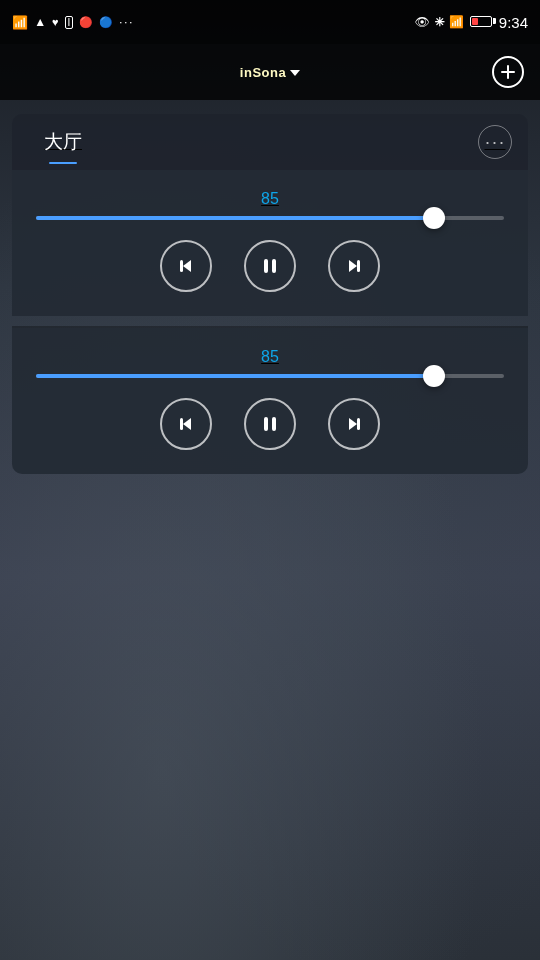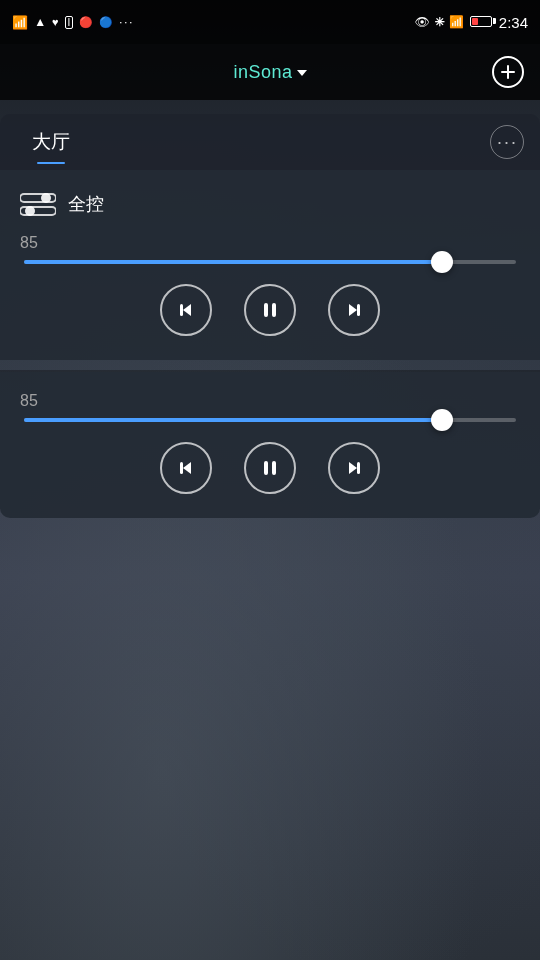--- a/index.html
+++ b/index.html
@@ -98,23 +98,23 @@
       justify-content: center;
     }
 
     .app-title-wrap {
       display: flex;
       align-items: center;
       gap: 4px;
     }
 
     .app-title {
-      color: #5eead4;
-      font-size: 18px;
-      font-weight: 400;
+      color: #fef9c3;
+      font-size: 13px;
+      font-weight: 700;
       letter-spacing: 0.5px;
     }
 
     .chevron-down {
       width: 0;
       height: 0;
       border-left: 5px solid transparent;
       border-right: 5px solid transparent;
       border-top: 6px solid white;
       margin-top: 2px;
@@ -133,21 +133,22 @@
       cursor: pointer;
       color: white;
       font-size: 20px;
       font-weight: 300;
     }
 
     
     .main-content {
       position: relative;
       z-index: 5;
-      padding: 14px 0;
+      padding: 14px 12px;
+      text-decoration: underline;
     }
 
     
     .tab-bar {
       background: rgba(30,35,45,0.92);
       border-radius: 10px 10px 0 0;
       display: flex;
       align-items: center;
       padding: 0 16px;
       height: 56px;
@@ -230,22 +231,22 @@
       font-size: 18px;
       font-weight: 400;
     }
 
     
     .slider-section {
       margin-bottom: 20px;
     }
 
     .slider-value {
-      text-align: left;
-      color: #a3a3a3;
+      text-align: center;
+      color: #0ea5e9;
       font-size: 16px;
       margin-bottom: 8px;
     }
 
     .slider-track {
       position: relative;
       height: 4px;
       background: rgba(255,255,255,0.25);
       border-radius: 2px;
       margin: 0 4px;
@@ -311,21 +312,21 @@
     <span style="font-size:11px;">🔵</span>
     <span style="font-size:12px; letter-spacing:1px;">···</span>
   </div>
   <div class="status-right">
     <span style="font-size:12px;">👁</span>
     <span style="font-size:12px; font-weight:bold;">✳</span>
     <span style="font-size:12px;">📶</span>
     <span>
       <span class="battery-icon"><span class="battery-fill"></span></span>
     </span>
-    <span class="status-time">2:34</span>
+    <span class="status-time">9:34</span>
   </div>
 </div>
 
 <div class="app-header">
   <div class="app-title-wrap">
     <span class="app-title">inSona</span>
     <div class="chevron-down"></div>
   </div>
   <div class="add-btn">
     <svg width="18" height="18" viewBox="0 0 18 18" fill="none">
@@ -342,32 +343,20 @@
   <div class="tab-bar">
     <div class="tab-item active">
       <span>大厅</span>
     </div>
     <div class="tab-more">
       <span>···</span>
     </div>
   </div>
 
   <div class="card">
-    <div class="card-header">
-      <div class="card-icon">
-
-        <svg width="36" height="28" viewBox="0 0 36 28" fill="none">
-          <rect x="0" y="4" width="36" height="8" rx="4" fill="none" stroke="rgba(255,255,255,0.8)" stroke-width="2"></rect>
-          <circle cx="26" cy="8" r="5" fill="rgba(255,255,255,0.9)"></circle>
-          <rect x="0" y="17" width="36" height="8" rx="4" fill="none" stroke="rgba(255,255,255,0.8)" stroke-width="2"></rect>
-          <circle cx="10" cy="21" r="5" fill="rgba(255,255,255,0.9)"></circle>
-        </svg>
-      </div>
-      <span class="card-title">全控</span>
-    </div>
 
     <div class="slider-section">
       <div class="slider-value">85</div>
       <div class="slider-track">
         <div class="slider-fill" style="width: 85%;"></div>
         <div class="slider-thumb" style="left: 85%;"></div>
       </div>
     </div>
 
     <div class="controls">

